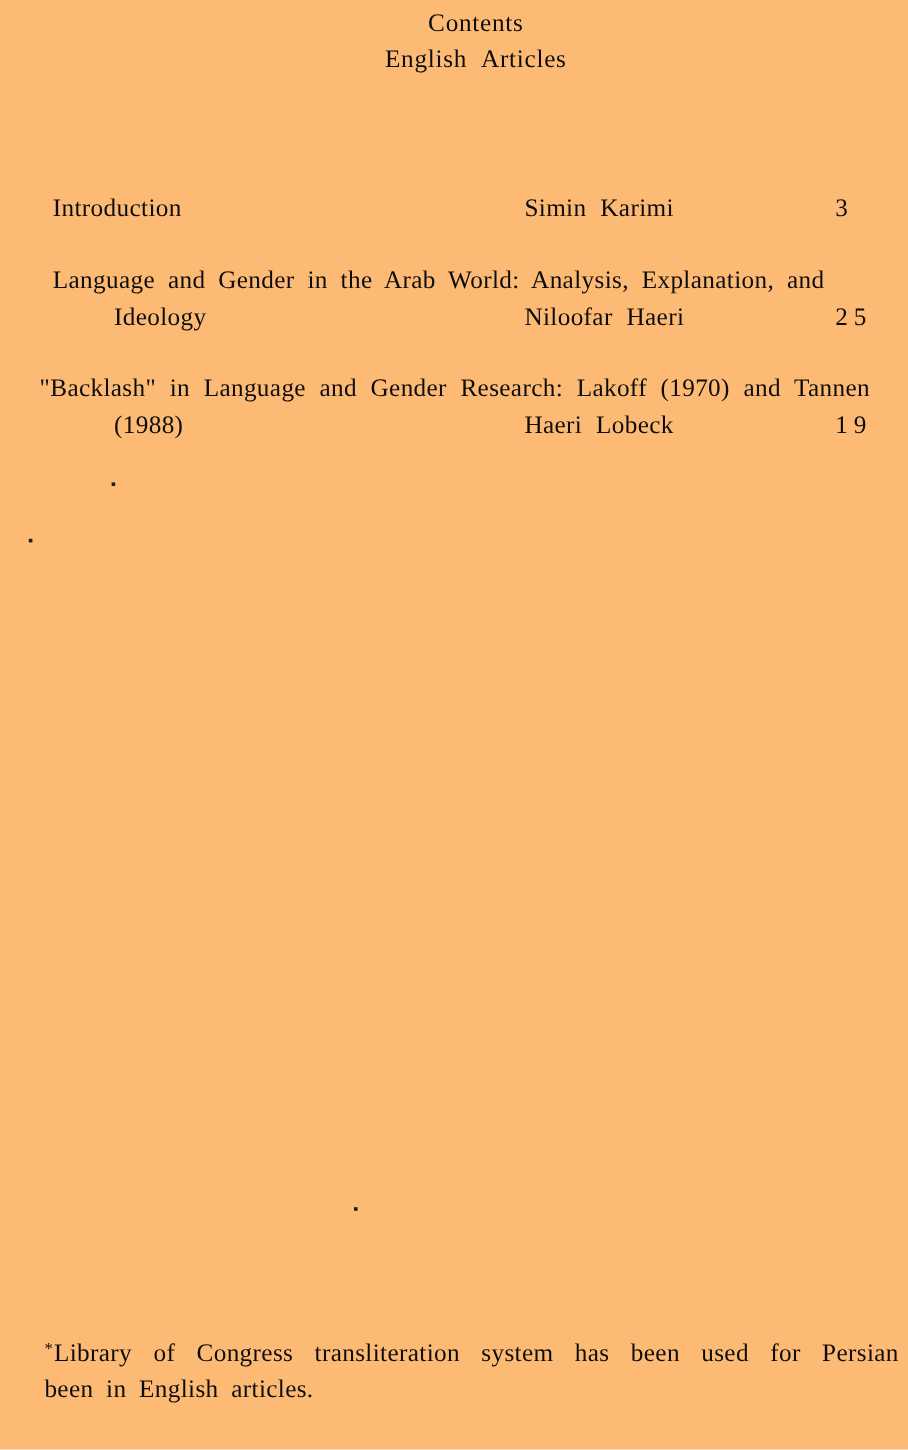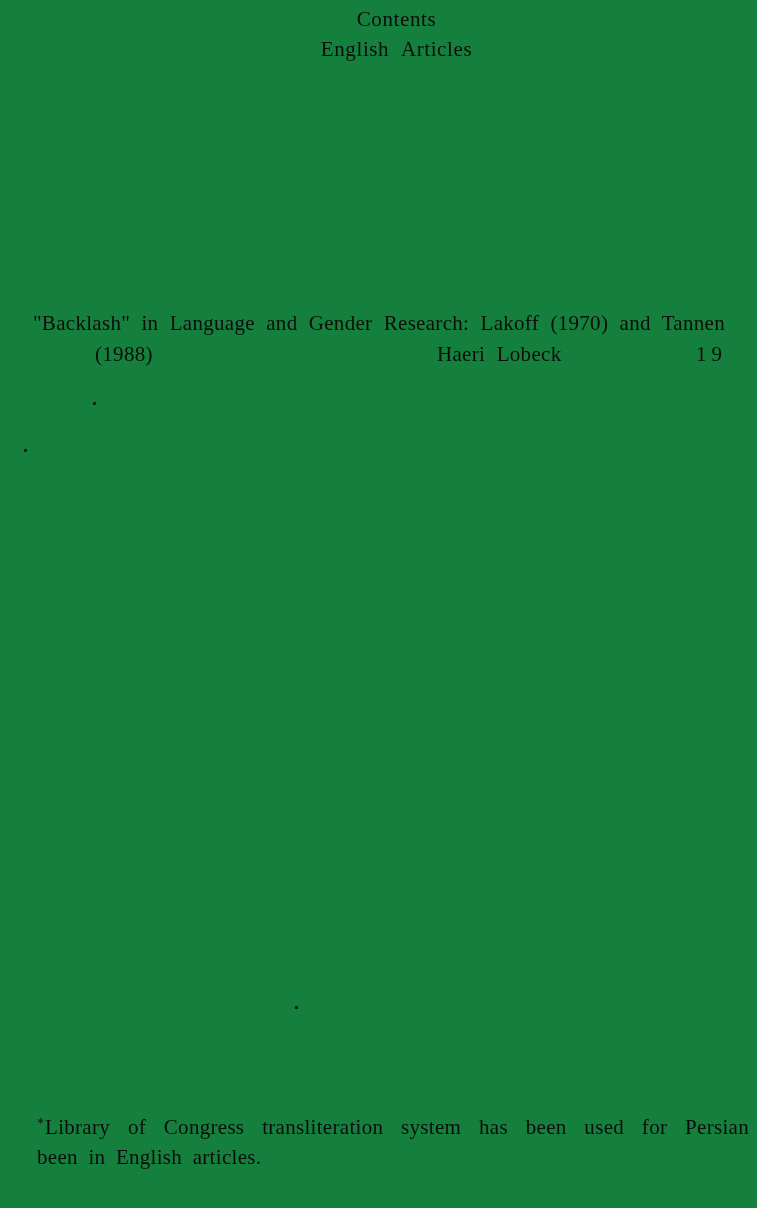--- a/index.html
+++ b/index.html
@@ -6,21 +6,21 @@
   html, body { background: #ffffff; }
   body {
     font-family: "Liberation Serif", "DejaVu Serif", serif;
     color: #0c0c0c;
     -webkit-font-smoothing: antialiased;
   }
   .page {
     position: relative;
     width: 757px;
     height: 1208px;
-    background: #15803d;
+    background: #fdba74;
     overflow: hidden;
     letter-spacing: 0.3px;
   }
 
   
   .doc-header {
     position: absolute;
     top: 4px;
     left: 36px;
     right: 0;
@@ -118,21 +118,36 @@
 
 <div class="page">
 
   <header class="doc-header">
     <div class="doc-title">Contents</div>
     <div class="doc-subtitle">English Articles</div>
   </header>
 
   <section class="toc">
 
+    <article class="entry entry-1">
+      <div class="line">
+        <span class="title-single">Introduction</span>
+        <span class="author">Simin Karimi</span>
+        <span class="pagenum">3</span>
+      </div>
+    </article>
 
+    <article class="entry entry-2">
+      <div class="line just">Language and Gender in the Arab World: Analysis, Explanation, and</div>
+      <div class="line">
+        <span class="cont">Ideology</span>
+        <span class="author">Niloofar Haeri</span>
+        <span class="pagenum">25</span>
+      </div>
+    </article>
 
     <article class="entry entry-3">
       <div class="line just">"Backlash" in Language and Gender Research: Lakoff (1970) and Tannen</div>
       <div class="line">
         <span class="cont">(1988)</span>
         <span class="author">Haeri Lobeck</span>
         <span class="pagenum">19</span>
       </div>
     </article>
 

